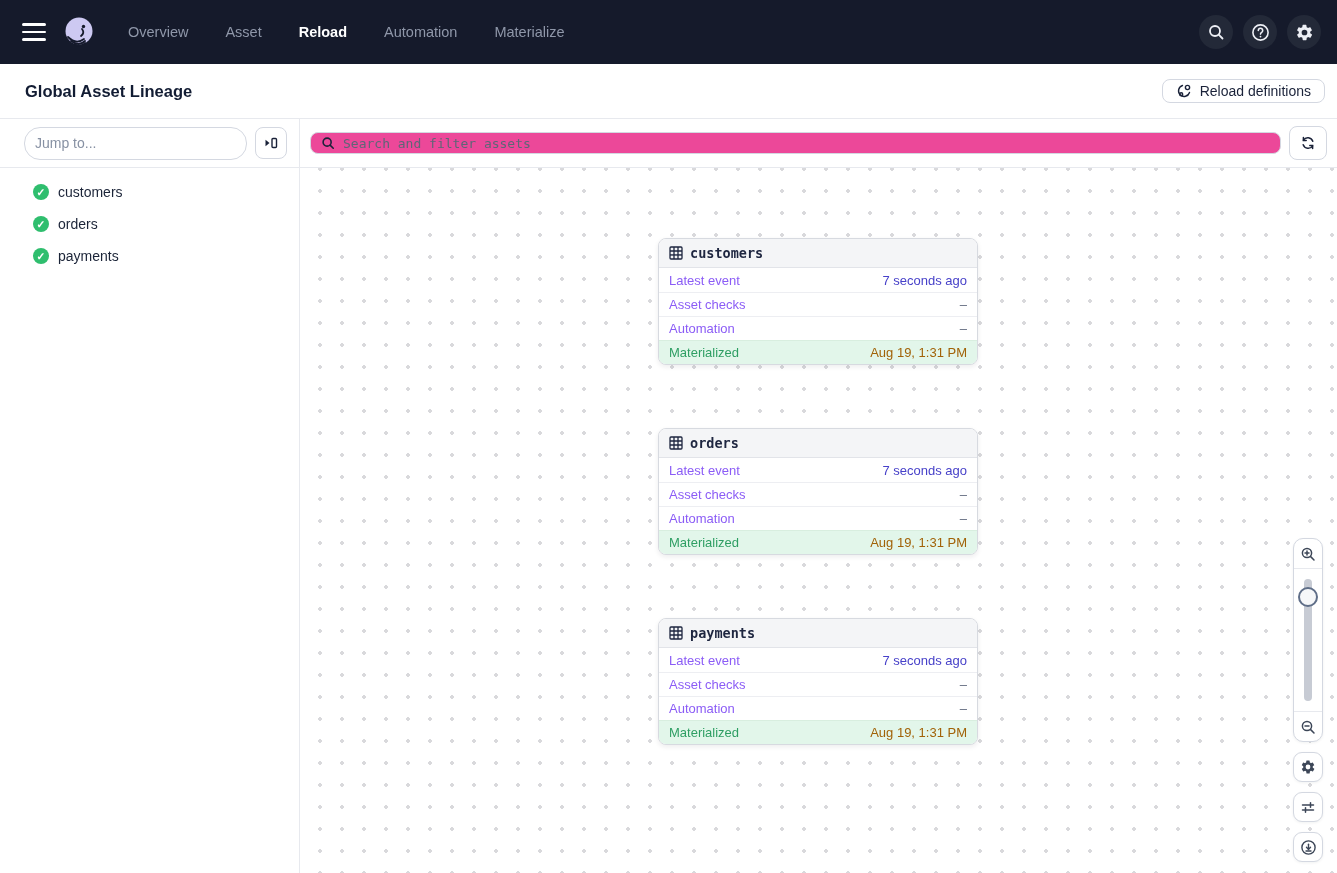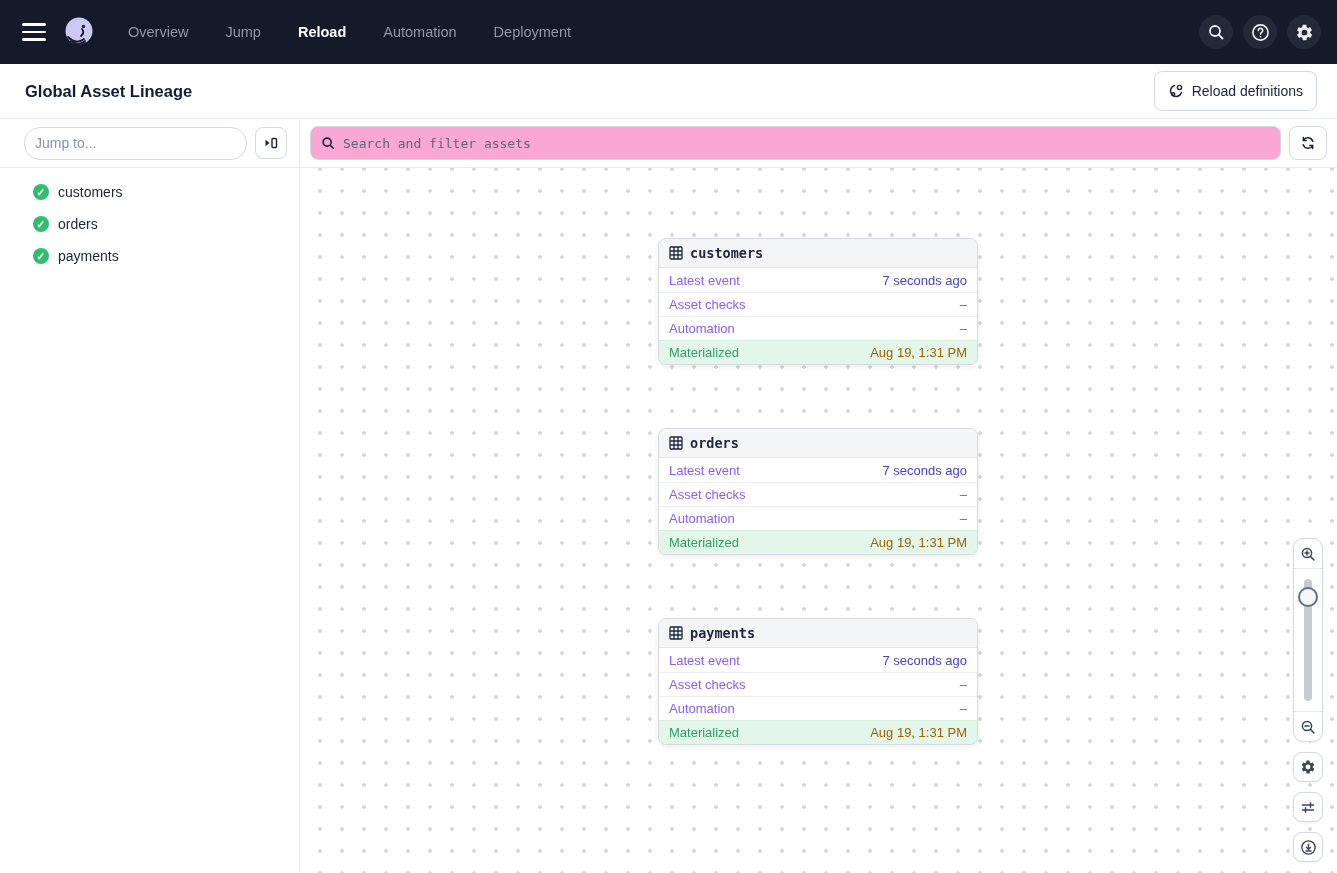--- a/index.html
+++ b/index.html
@@ -21,25 +21,25 @@
   .nav-item.active { color:#FFFFFF; font-weight:700; }
   .nav-spacer { flex:1; }
   .nav-actions { display:flex; gap:10px; }
   .nav-icon-btn {
     width:34px; height:34px; border-radius:50%; background:#232938;
     display:flex; align-items:center; justify-content:center; cursor:pointer; color:#EDEFF5;
   }
   
   .page-header {
     height:55px; border-bottom:1px solid #E7E9EE; background:#fff;
-    display:flex; align-items:center; justify-content:space-between; padding:0 20px 0 25px;
+    display:flex; align-items:center; justify-content:space-between; padding:0 12px 0 25px;
   }
   .page-title { font-size:16.5px; font-weight:700; color:#121C33; }
   .reload-btn {
-    display:flex; align-items:center; gap:8px; height:40px; padding:0 13px;
+    display:flex; align-items:center; gap:8px; height:24px; padding:0 13px;
     border:1px solid #D4D8E1; border-radius:8px; background:#fff; font-size:14px; color:#1A2239; cursor:pointer;
   }
   
   .content { display:flex; height:754px; }
   .sidebar { width:300px; border-right:1px solid #E7E9EE; display:flex; flex-direction:column; }
   .sidebar-top {
     height:49px; border-bottom:1px solid #E7E9EE; display:flex; align-items:center;
     gap:8px; padding:0 12px 0 24px;
   }
   .jump-input {
@@ -57,22 +57,22 @@
     width:16px; height:16px; border-radius:50%; background:#2FBE6E; color:#fff;
     display:flex; align-items:center; justify-content:center; font-size:10.5px; font-weight:700; flex:0 0 auto;
   }
   
   .canvas-col { flex:1; display:flex; flex-direction:column; min-width:0; }
   .canvas-toolbar {
     height:49px; border-bottom:1px solid #E7E9EE; display:flex; align-items:center;
     gap:8px; padding:0 10px;
   }
   .search-box {
-    flex:1; height:34px; border:1px solid #D4D8E1; border-radius:8px; display:flex;
-    align-items:center; gap:8px; padding:0 10px; background:#f9a8d4;
+    flex:1; height:22px; border:1px solid #D4D8E1; border-radius:8px; display:flex;
+    align-items:center; gap:8px; padding:0 10px; background:#ec4899;
   }
   .search-box input {
     flex:1; border:none; outline:none; font-family:"DejaVu Sans Mono", monospace;
     font-size:13px; color:#1A2239; background:transparent;
   }
   .search-box input::placeholder { color:#5E6range677; color:#5E6677; }
   .refresh-btn {
     width:38px; height:34px; border:1px solid #D4D8E1; border-radius:8px; background:#fff;
     display:flex; align-items:center; justify-content:center; cursor:pointer; color:#1A2239;
   }
@@ -149,24 +149,24 @@
         <circle cx="17" cy="16" r="13.5" fill="#CDC9F2"></circle>
         <circle cx="21.5" cy="11.5" r="1.7" fill="#151A2B"></circle>
         <path d="M6 22 q8 8 16 2" stroke="#151A2B" stroke-width="1.8" fill="none" stroke-linecap="round"></path>
         <path d="M9 26 q8 6 14 0" stroke="#151A2B" stroke-width="1.8" fill="none" stroke-linecap="round"></path>
         <path d="M13 29.5 q6 3.5 10 -1.5" stroke="#151A2B" stroke-width="1.8" fill="none" stroke-linecap="round"></path>
         <path d="M20 14 q3 4 -1 7" stroke="#151A2B" stroke-width="1.8" fill="none" stroke-linecap="round"></path>
       </svg>
     </div>
     <div class="nav-items">
       <div class="nav-item">Overview</div>
-      <div class="nav-item">Jump</div>
+      <div class="nav-item">Asset</div>
       <div class="nav-item active">Reload</div>
       <div class="nav-item">Automation</div>
-      <div class="nav-item">Deployment</div>
+      <div class="nav-item">Materialize</div>
     </div>
     <div class="nav-spacer"></div>
     <div class="nav-actions">
       <div class="nav-icon-btn">
         <svg width="18" height="18" viewBox="0 0 18 18" fill="none" stroke="currentColor" stroke-width="1.8">
           <circle cx="8" cy="8" r="5"></circle>
             <line x1="11.7" y1="11.7" x2="15.5" y2="15.5" stroke-linecap="round"></line>
         </svg>
       </div>
       <div class="nav-icon-btn">

